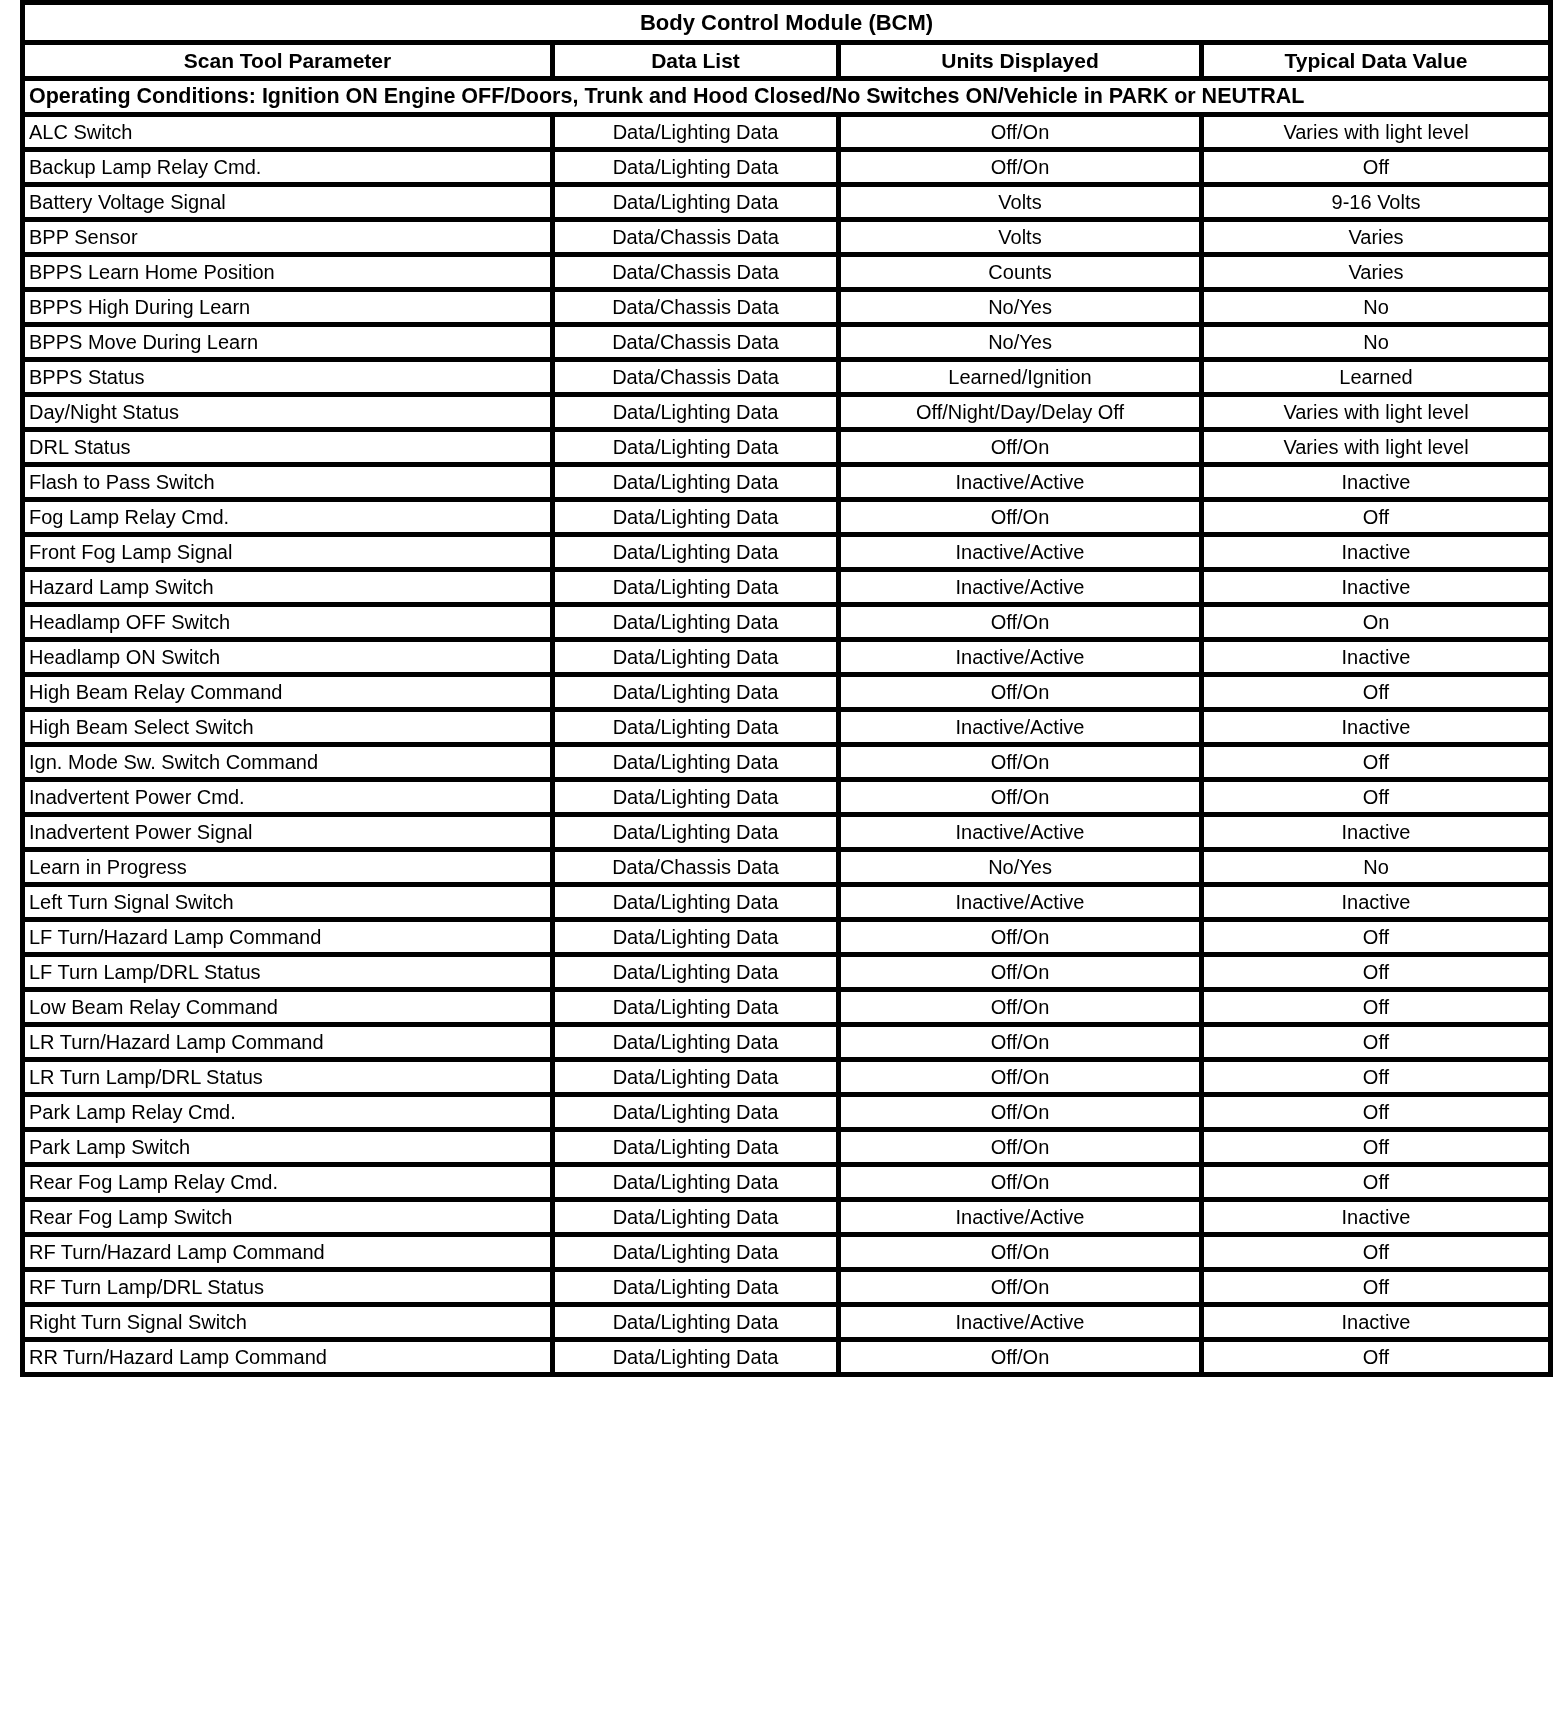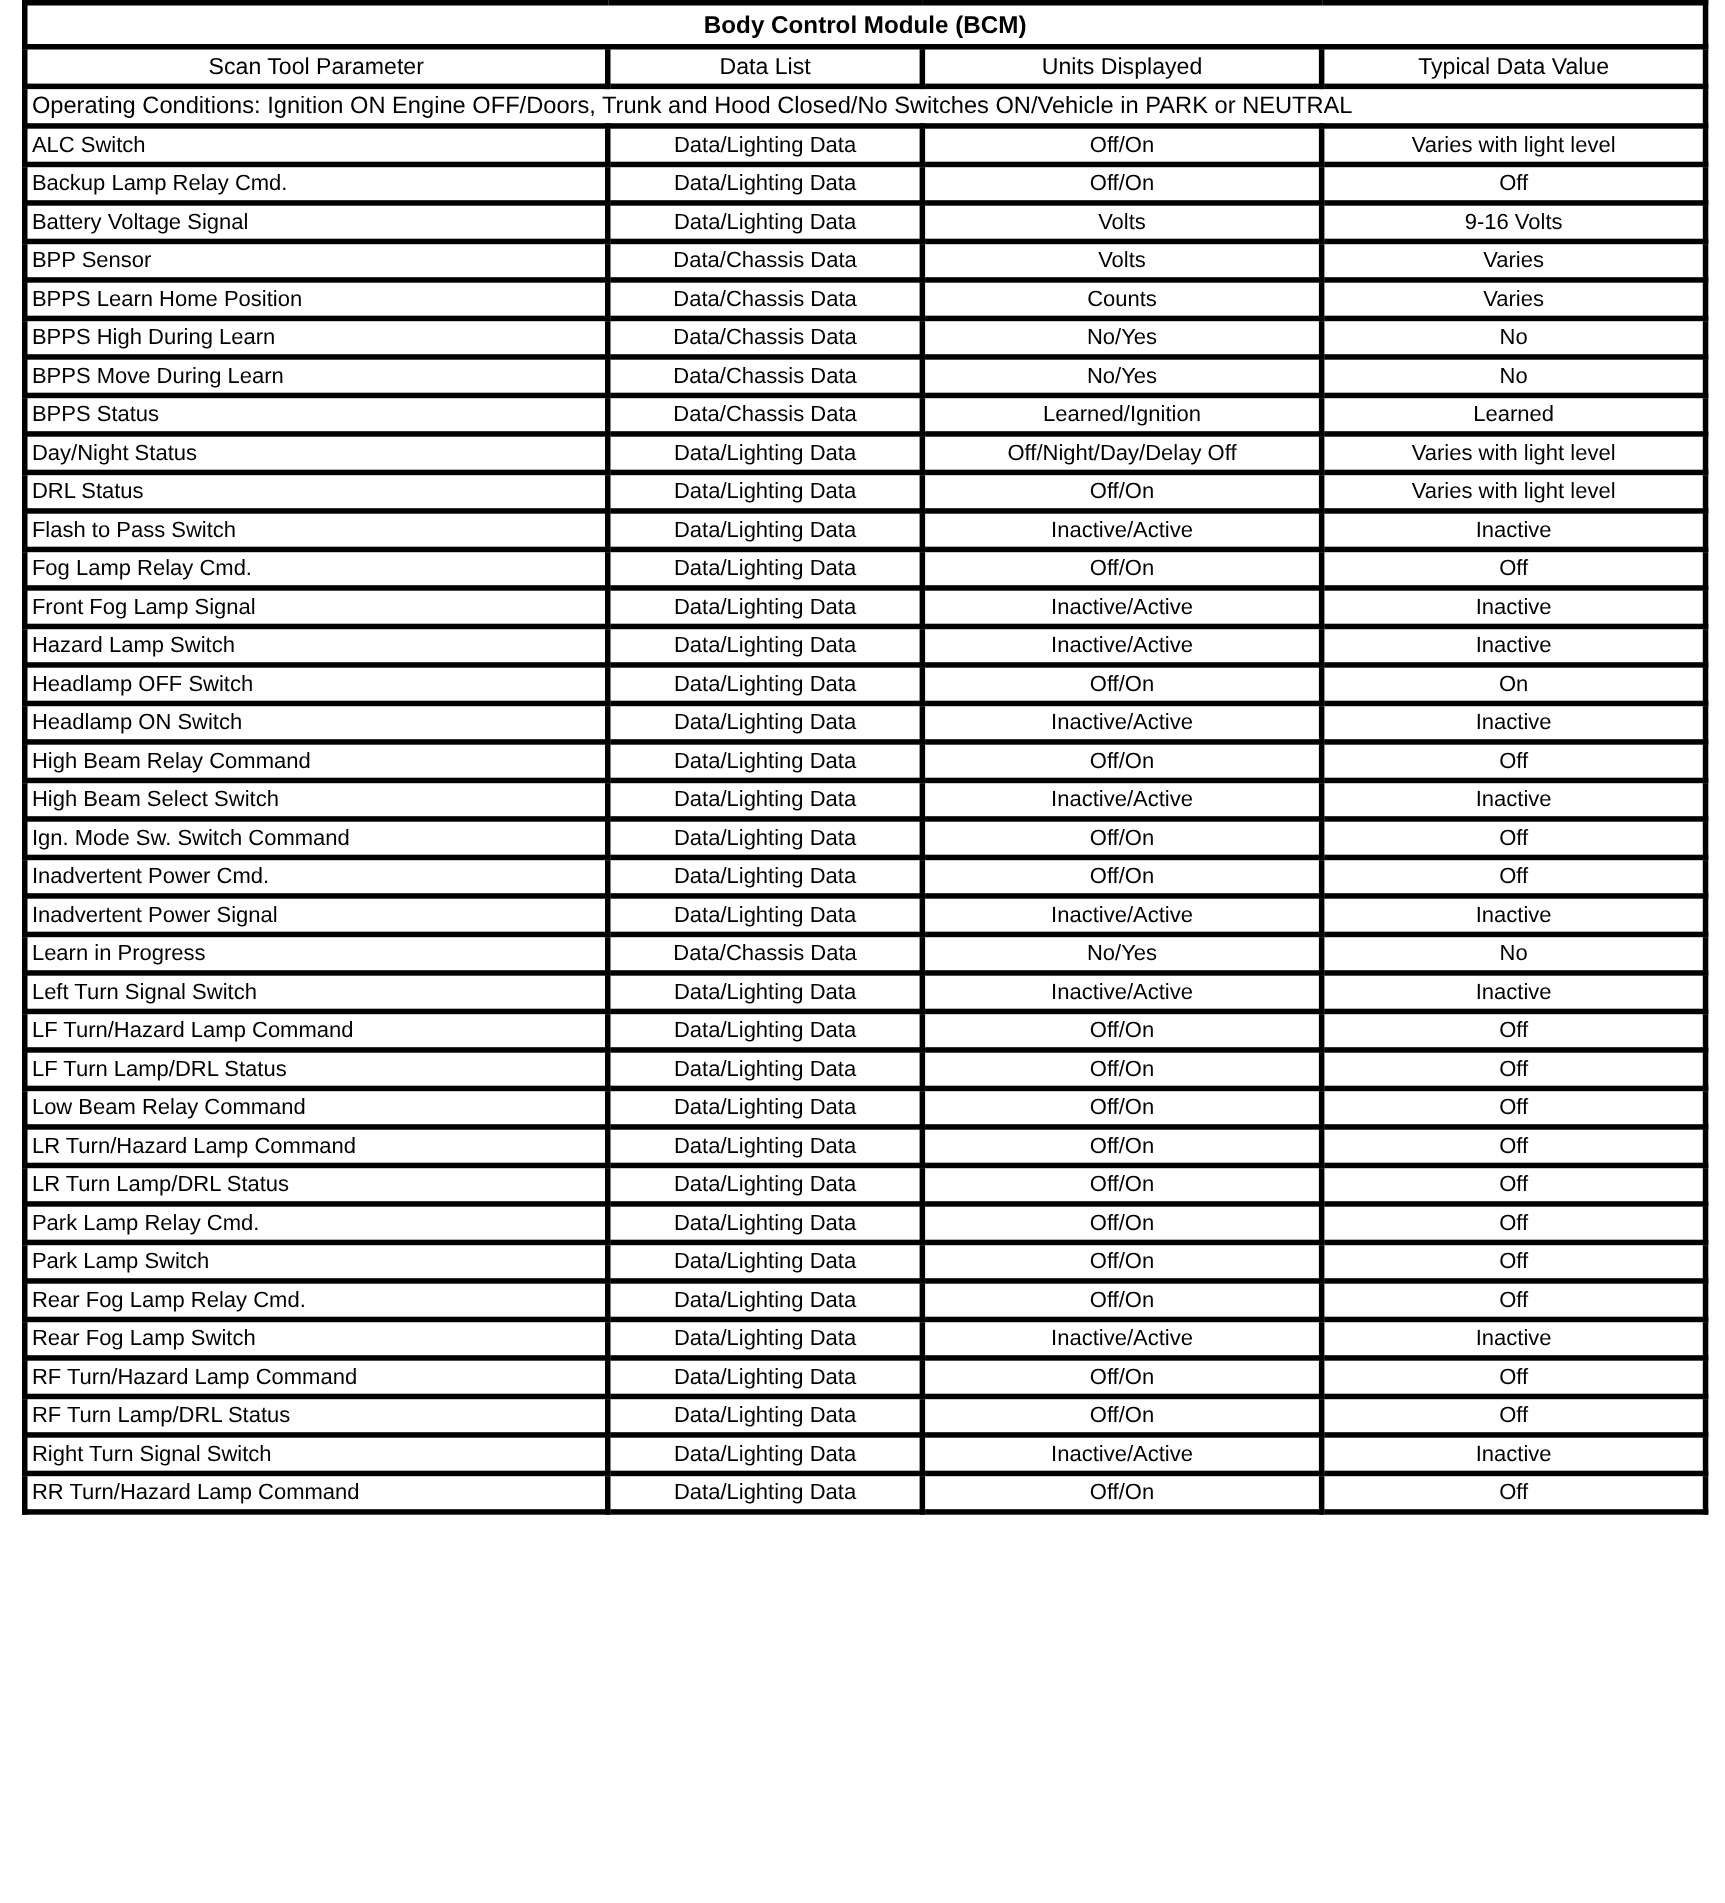--- a/index.html
+++ b/index.html
@@ -28,27 +28,27 @@
     overflow: hidden;
     white-space: nowrap;
   }
   .title-cell {
     font-weight: bold;
     font-size: 22px;
     text-align: center;
     height: 40px;
   }
   .head-cell {
-    font-weight: normal;
+    font-weight: bold;
     font-size: 21px;
     text-align: center;
     height: 36px;
   }
   .opcond-cell {
-    font-weight: normal;
+    font-weight: bold;
     font-size: 21.5px;
     text-align: left;
     height: 36px;
     padding-left: 6px;
   }
   .data-row td {
     font-size: 20px;
     height: 35px;
   }
   .param-cell {

